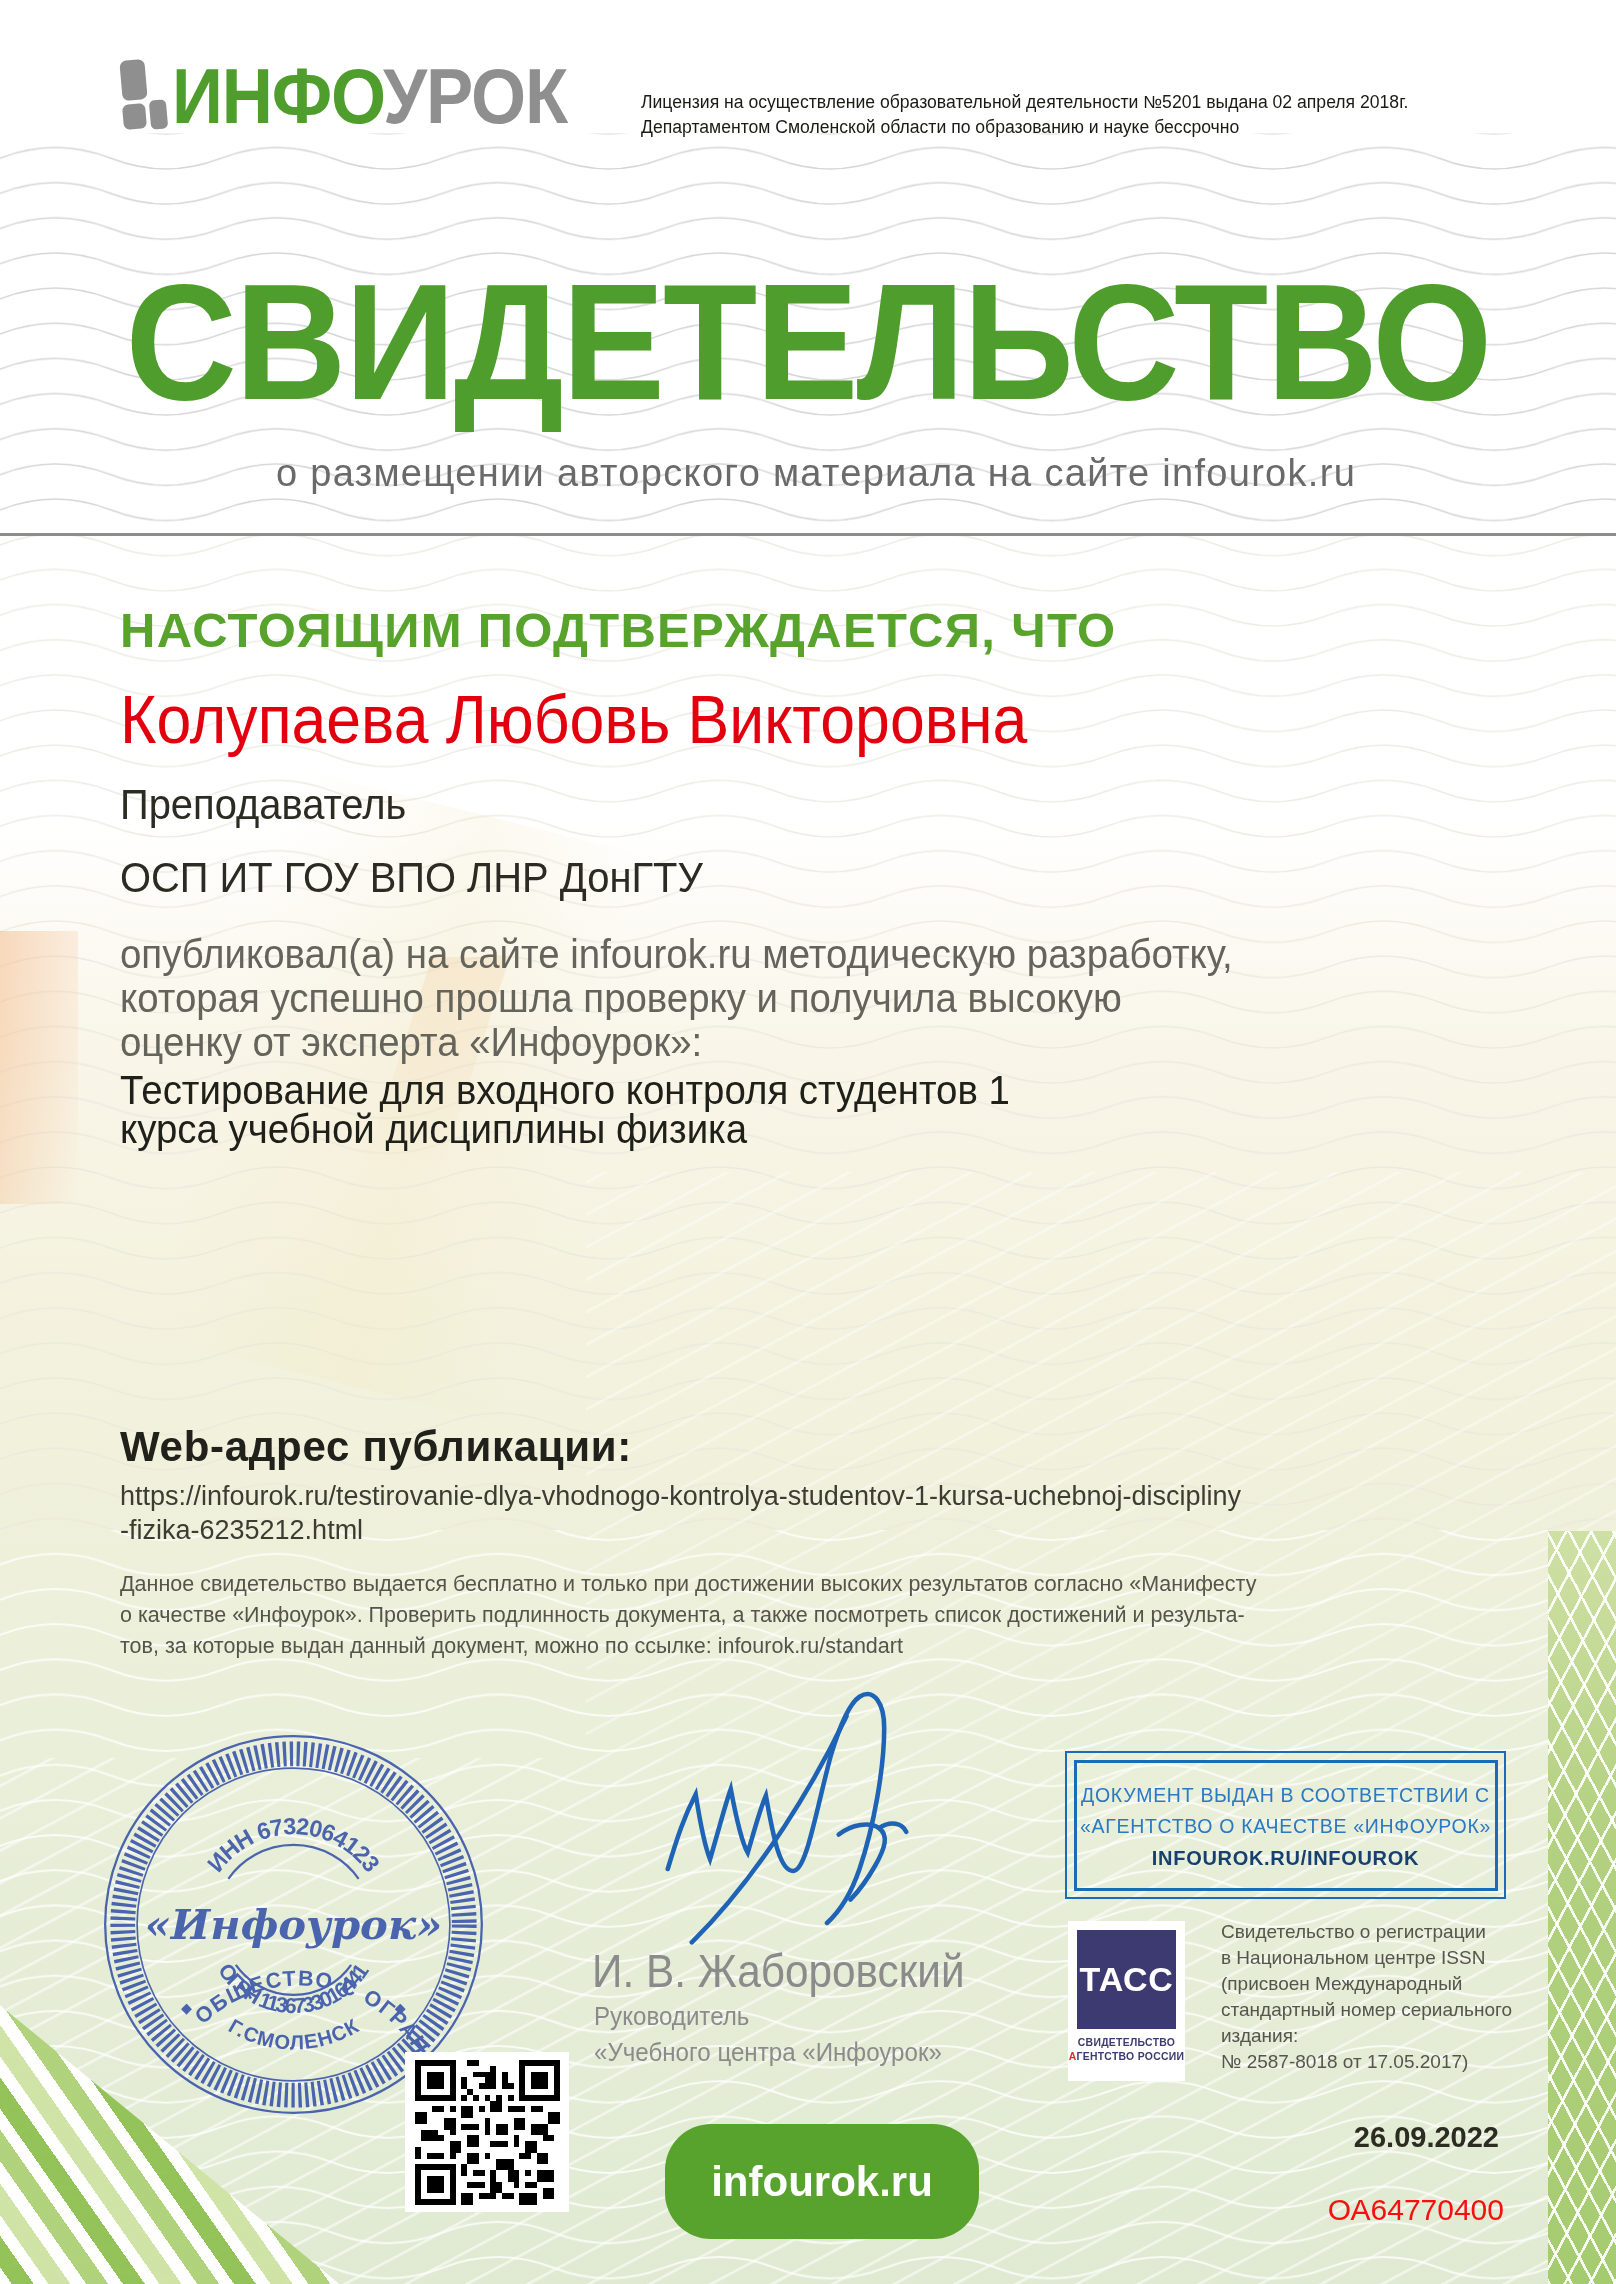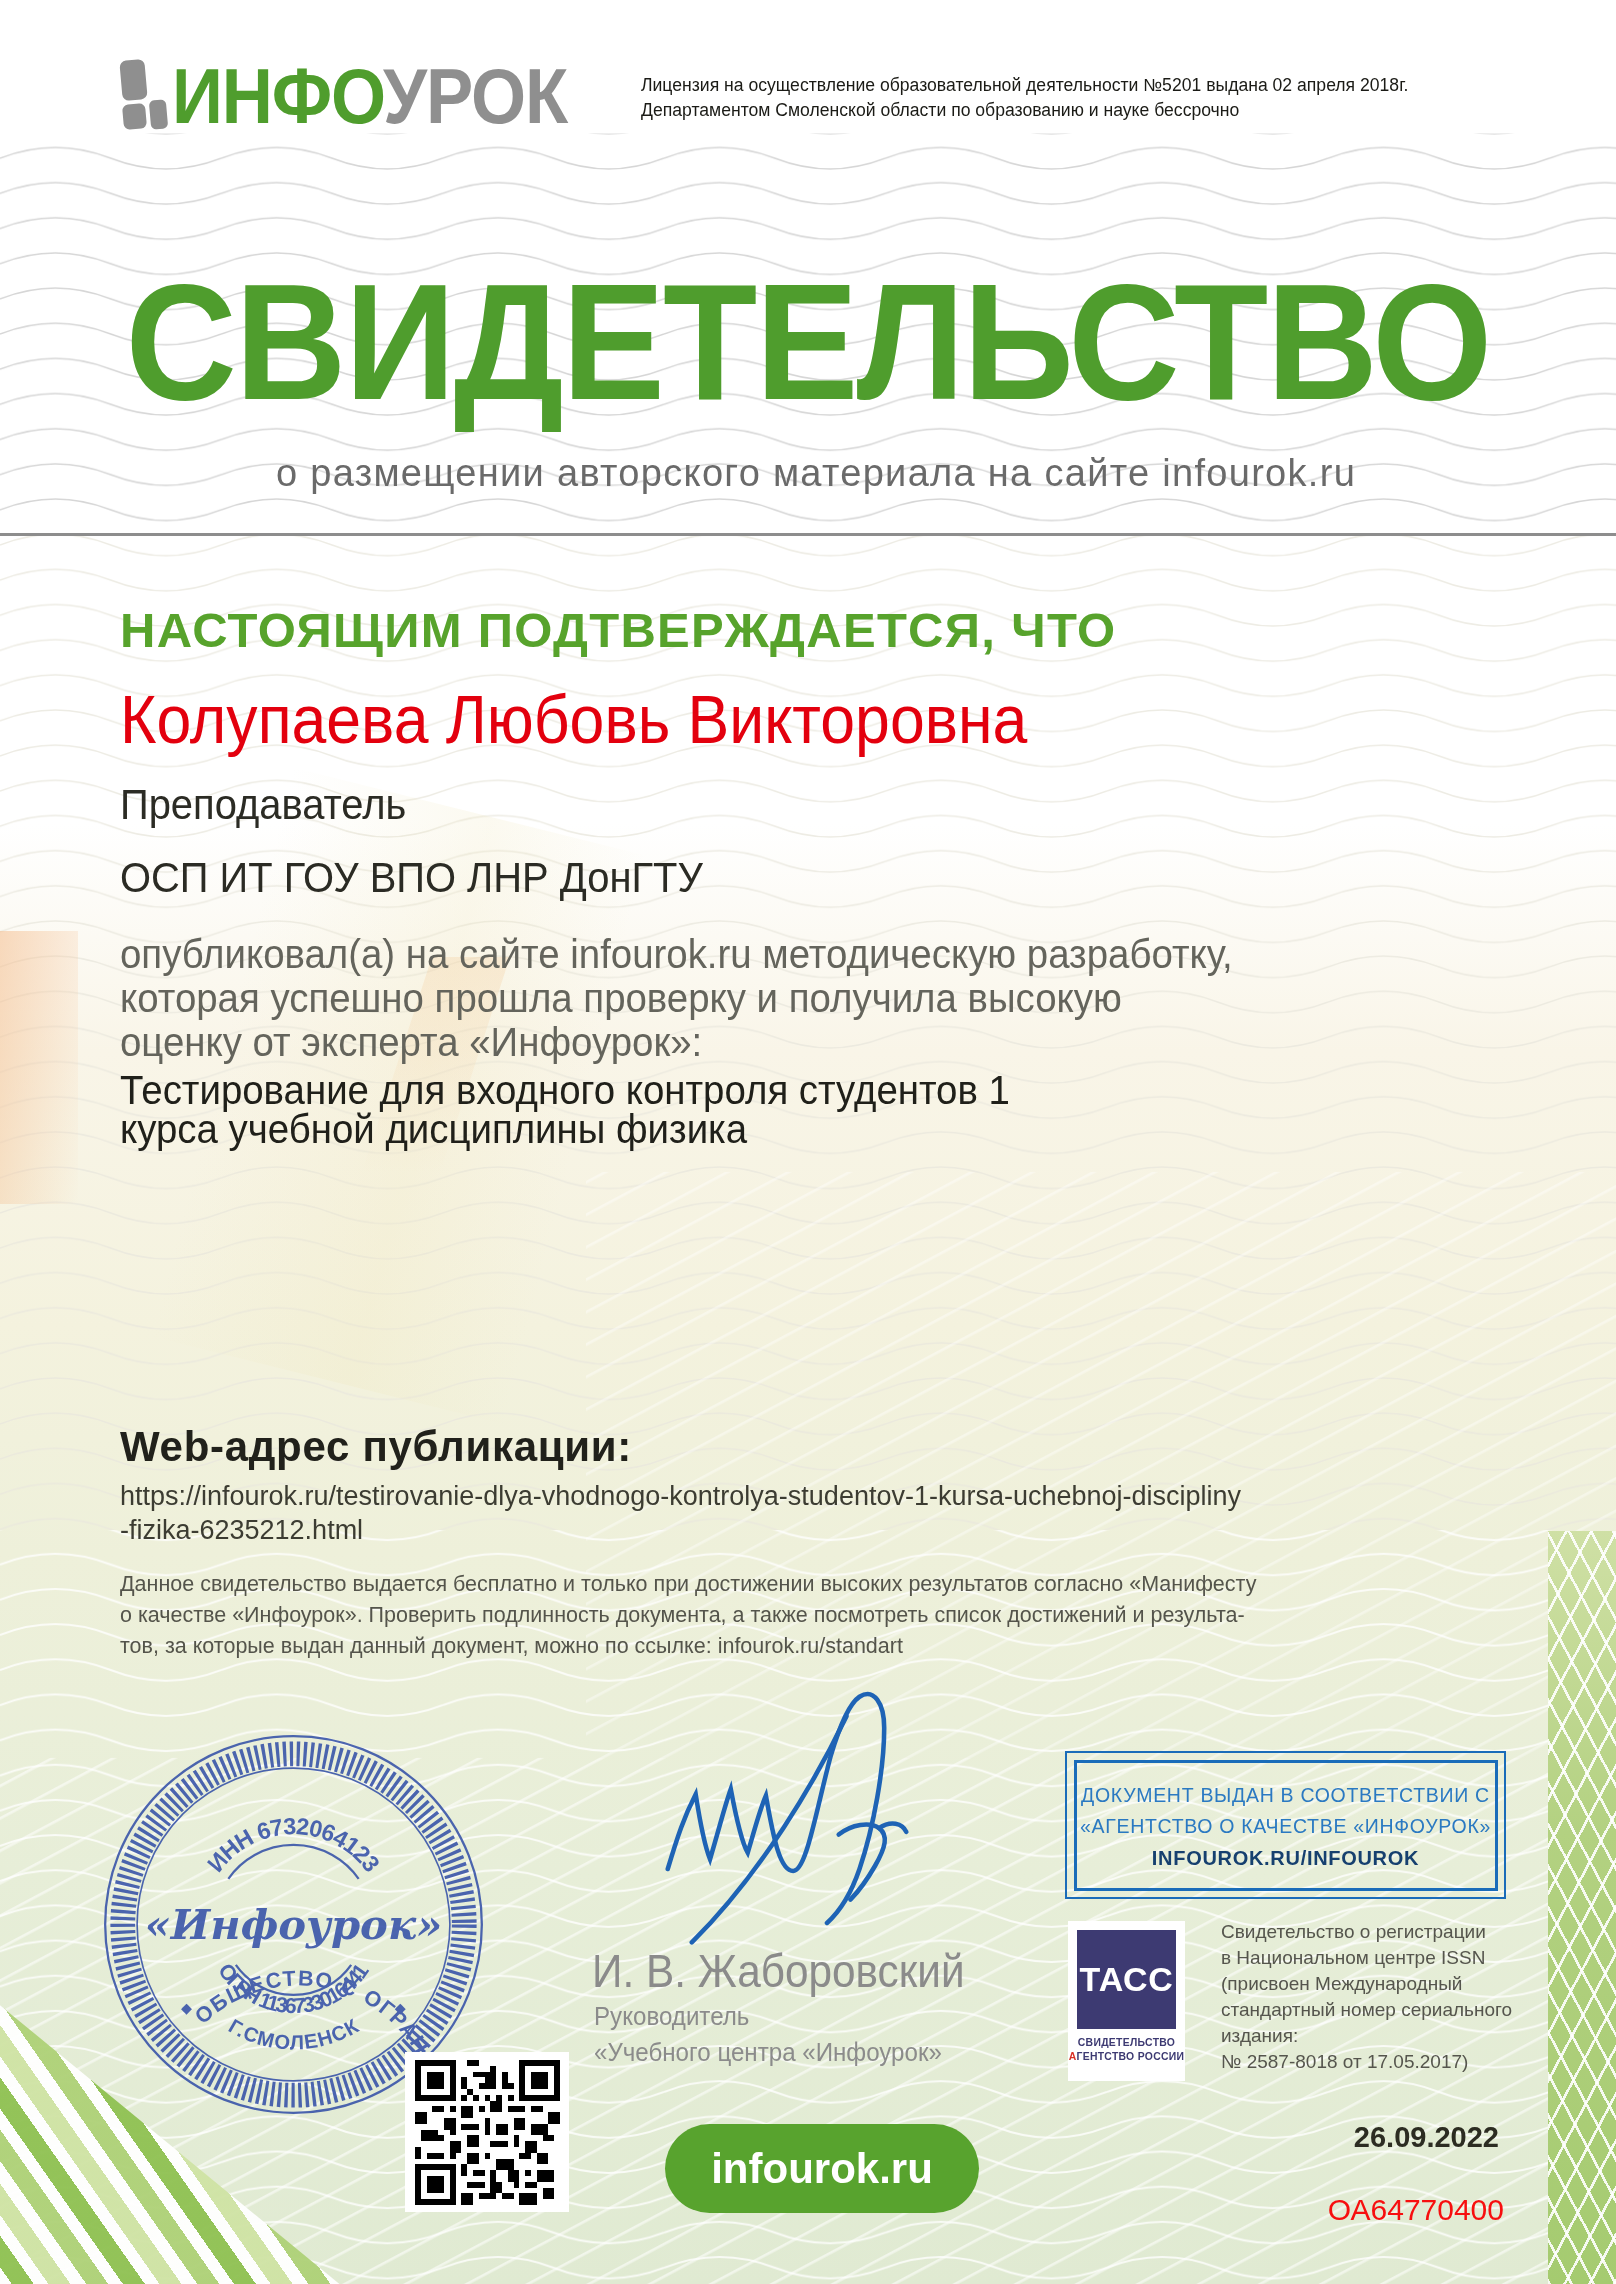--- a/index.html
+++ b/index.html
@@ -15,21 +15,21 @@
   .nowrap{white-space:nowrap;}
 
   
   .logo{left:116px;top:60px;height:68px;display:flex;align-items:flex-end;}
   .logo-icon{position:relative;width:56px;height:68px;}
   .li-bar1{position:absolute;left:5.2px;top:0;width:25px;height:40px;background:#8f8f8f;border-radius:6.5px;transform:rotate(-5deg);}
   .li-bar2{position:absolute;left:6.5px;top:44px;width:23.4px;height:25px;background:#8f8f8f;border-radius:5.9px;transform:rotate(-5deg);}
   .li-bar3{position:absolute;left:34px;top:40px;width:17px;height:29px;background:#8f8f8f;border-radius:5.2px;transform:rotate(-5deg);}
   .logo-text{font-size:77px;font-weight:bold;line-height:0.82;letter-spacing:-1.3px;transform:scaleX(.92);transform-origin:0 100%;}
   .logo-text .g1{color:var(--brand-green);} .logo-text .g2{color:#8f8f8f;}
-  .license{left:641px;top:73px;font-size:17.6px;line-height:25px;color:#1b1b16;}
+  .license{left:641px;top:90px;font-size:17.6px;line-height:25px;color:#1b1b16;}
   .divider{left:0;top:533px;width:1616px;height:2.6px;background:#8d8d8d;}
   .title{left:0;top:259px;width:1616px;text-align:center;font-size:166px;font-weight:bold;line-height:1;
     color:var(--brand-green);letter-spacing:-2px;transform:scaleX(.93);}
   .subtitle{left:8px;top:452px;width:1616px;text-align:center;font-size:38px;letter-spacing:1.3px;color:#6a6a6a;}
 
   
   .confirm-heading{left:120px;top:602px;font-size:49px;font-weight:bold;letter-spacing:1.3px;color:var(--head-green);}
   .recipient{left:120px;top:680px;font-size:68px;color:var(--name-red);transform:scaleX(.92);transform-origin:0 0;}
   .position{left:120px;top:781px;font-size:42px;color:var(--dark-txt);transform:scaleX(.95);transform-origin:0 0;}
   .organization{left:120px;top:854px;font-size:42px;color:var(--dark-txt);transform:scaleX(.95);transform-origin:0 0;}
@@ -56,21 +56,21 @@
   .tass-sub2::first-letter{color:#d93025;}
 
   .issn{left:1221px;top:1919px;font-size:19px;line-height:26px;color:#55554d;}
 
   
   .sig-name{left:592px;top:1944px;font-size:46px;color:var(--gray-txt);transform:scaleX(.92);transform-origin:0 0;}
   .sig-role1{left:594px;top:2002px;font-size:25.4px;color:var(--gray-txt);transform:scaleX(.95);transform-origin:0 0;}
   .sig-role2{left:594px;top:2038px;font-size:25.4px;color:var(--gray-txt);transform:scaleX(.95);transform-origin:0 0;}
 
   
-  .site-pill{left:665px;top:2124px;width:314px;height:89px;border-radius:46px;background:#58a32e;
+  .site-pill{left:665px;top:2124px;width:314px;height:115px;border-radius:46px;background:#58a32e;
     display:flex;align-items:center;justify-content:center;}
   .site-pill span{color:#fff;font-size:42px;font-weight:bold;}
   .issue-date{right:117px;top:2121px;font-size:29px;color:#2c2c22;font-weight:bold;}
   .cert-number{right:112px;top:2193px;font-size:30px;color:var(--num-red);}
 
   .qr-box{left:405px;top:2052px;width:164px;height:160px;background:#fff;z-index:5;}
   .qr-box svg{position:absolute;left:9.8px;top:7.8px;}
 
   
   .right-band{left:1548px;top:1531px;width:68px;height:753px;

